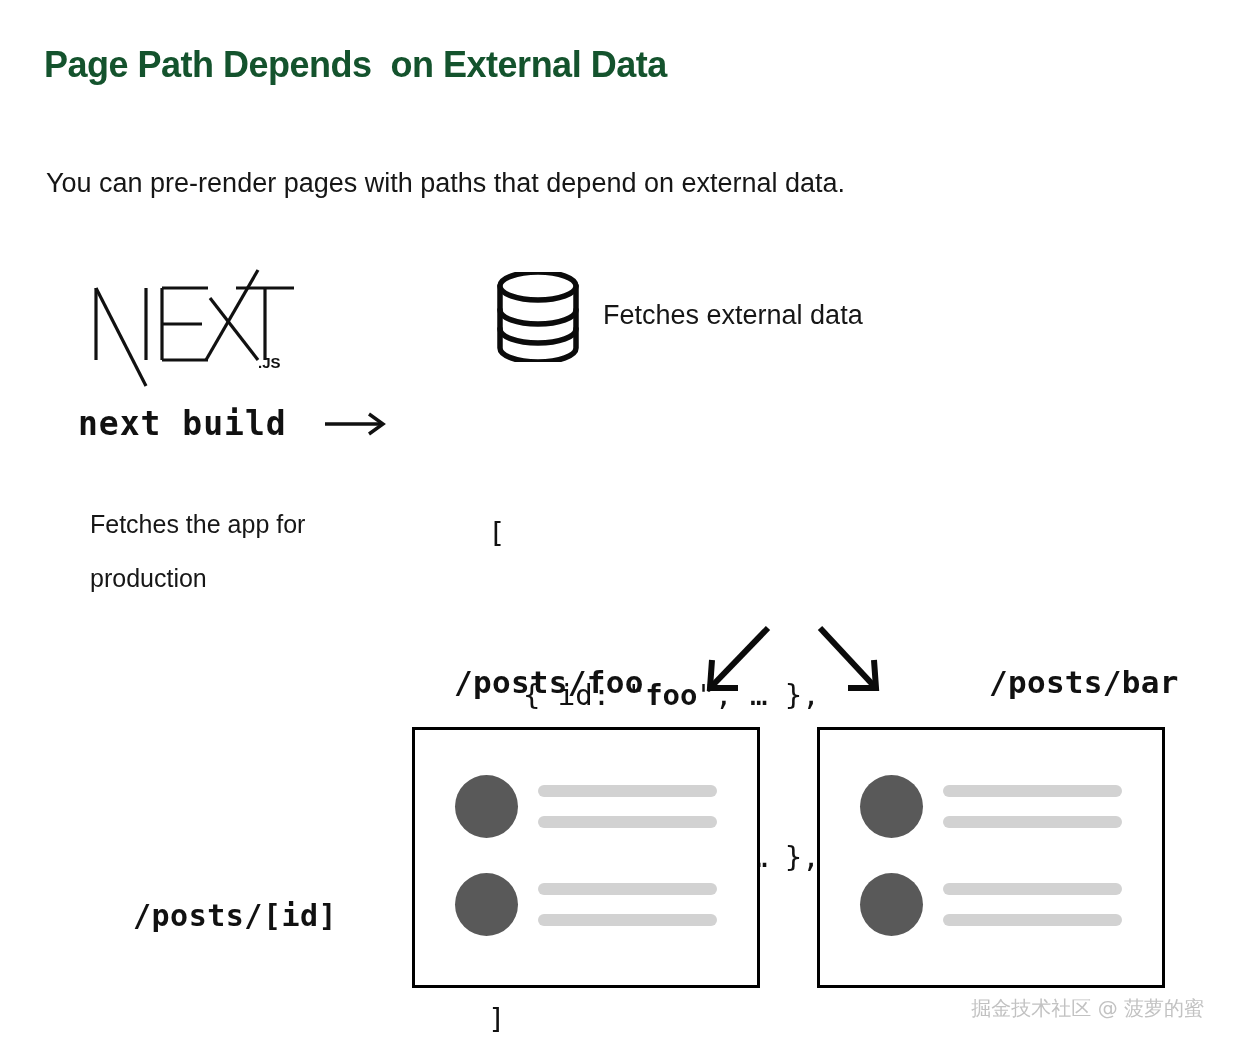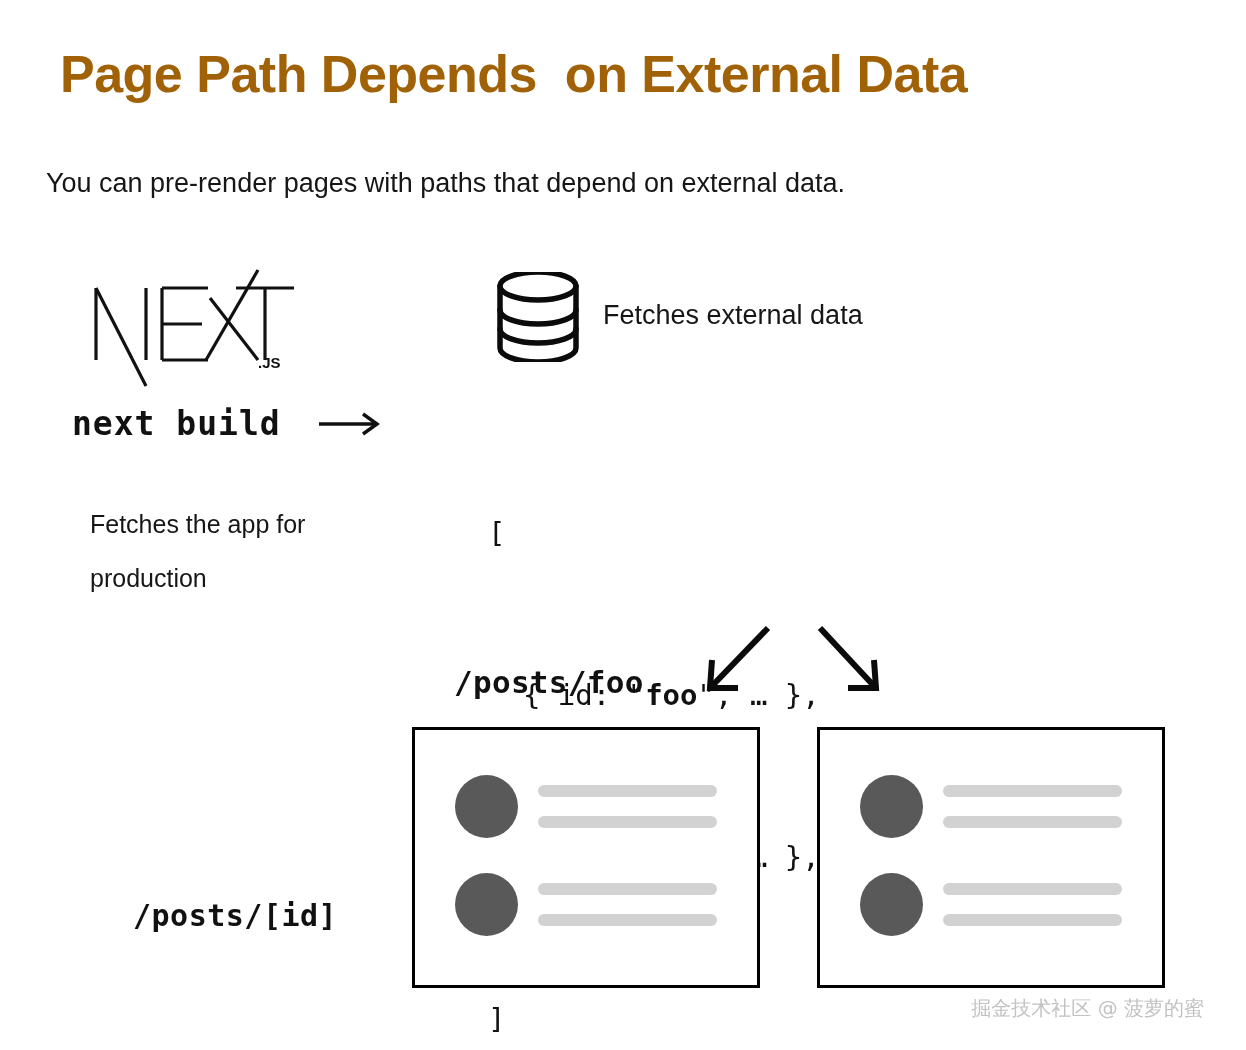--- a/index.html
+++ b/index.html
@@ -16,26 +16,26 @@
     position: relative;
     width: 1246px;
     height: 1050px;
     background: #ffffff;
     overflow: hidden;
   }
 
   
   .page-title {
     position: absolute;
-    left: 60px;
+    left: 44px;
     top: 44px;
-    font-size: 52px;
+    font-size: 36px;
     font-weight: bold;
     letter-spacing: -0.5px;
-    color: #a16207;
+    color: #14532d;
     white-space: pre;
   }
   .page-subtitle {
     position: absolute;
     left: 46px;
     top: 168px;
     font-size: 27px;
     font-weight: normal;
     color: #161616;
     white-space: pre;
@@ -56,21 +56,21 @@
     font-size: 15px;
     font-weight: bold;
     letter-spacing: 0px;
     color: #111111;
     margin-top: 24px;
   }
 
   
   .next-build-row {
     position: absolute;
-    left: 72px;
+    left: 78px;
     top: 404px;
     display: flex;
     align-items: center;
     gap: 38px;
     justify-content: center;
   }
   .next-build-cmd {
     font-family: "DejaVu Sans Mono", monospace;
     font-size: 33px;
     font-weight: bold;
@@ -277,20 +277,21 @@
         <polyline points="22,46 20,74 48,74"></polyline>
       </g>
       <g>
         <line x1="130" y1="14" x2="184" y2="72"></line>
         <polyline points="184,46 186,74 158,74"></polyline>
       </g>
     </g>
   </svg>
 
   <div class="path-label path-label-left">/posts/foo</div>
+  <div class="path-label path-label-right">/posts/bar</div>
 
   <div class="page-mock page-mock-left">
     <div class="mock-row mock-row-1">
       <div class="mock-avatar"></div>
       <div class="mock-lines">
         <div class="mock-line"></div>
         <div class="mock-line"></div>
       </div>
     </div>
     <div class="mock-row mock-row-2">

